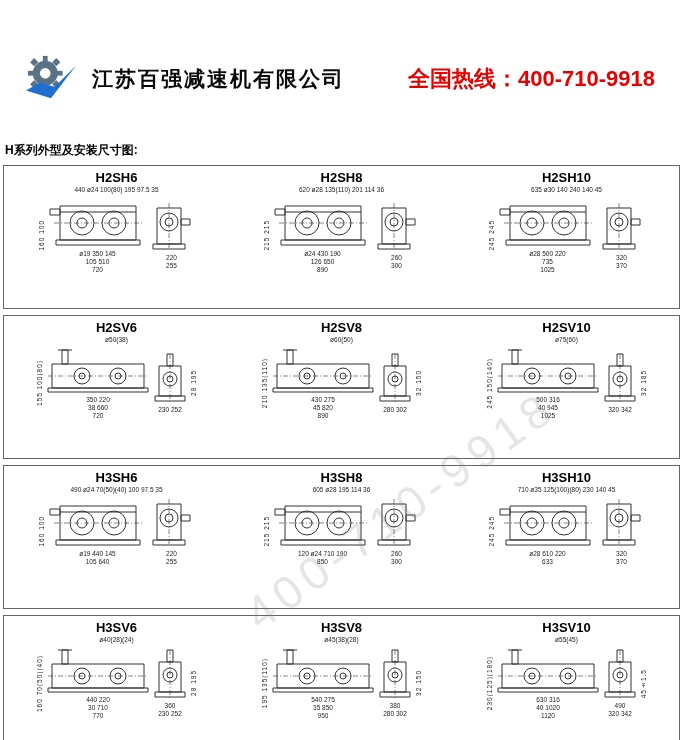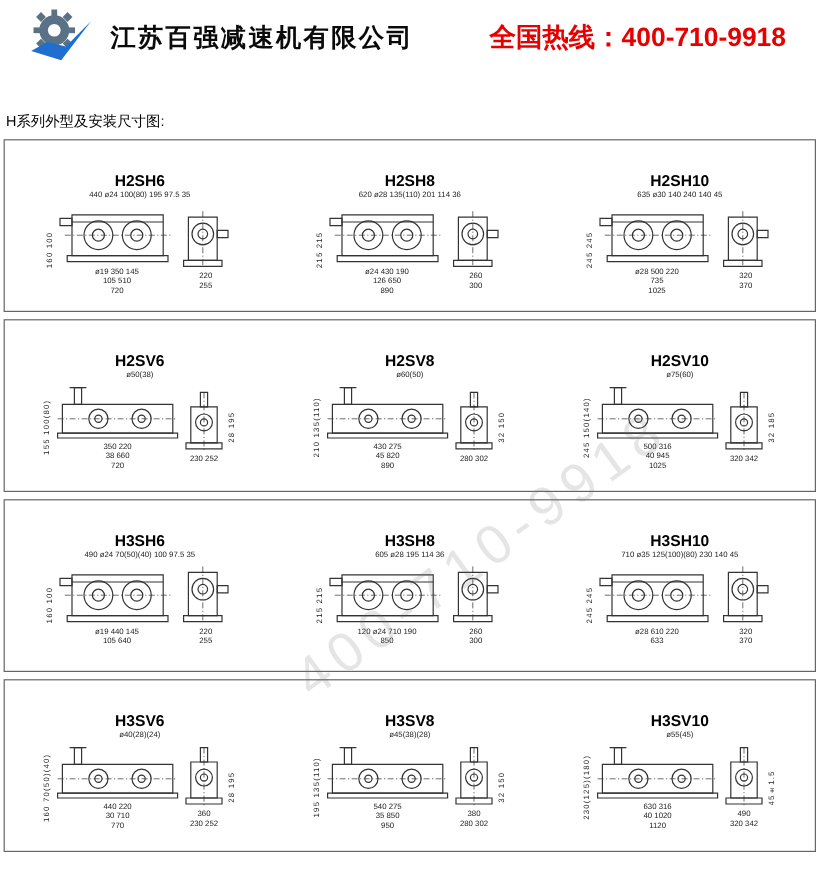--- a/index.html
+++ b/index.html
@@ -1,28 +1,28 @@
 <!DOCTYPE html>
 <html><head>
 <meta charset="utf-8">
 <style>
   html,body{margin:0;padding:0;background:#fff;width:683px;height:740px;overflow:hidden;
     font-family:"Liberation Sans","DejaVu Sans",sans-serif;color:#111;}
   
-  .site-header{display:flex;align-items:center;gap:12px;padding:8px 14px 4px 22px;height:58px;box-sizing:border-box;background:#fff;}
+  .site-header{display:flex;align-items:center;gap:12px;padding:8px 14px 4px 22px;height:58px;box-sizing:border-box;background:#fff;margin-top:48px;}
   .logo{width:58px;height:50px;flex:0 0 auto;}
   .company-name{font-size:21px;font-weight:bold;letter-spacing:2px;color:#0a0a0a;white-space:nowrap;}
   .hotline{margin-left:auto;margin-right:14px;font-size:22px;font-weight:bold;color:#e60000;white-space:nowrap;}
   
   .title-row{padding:34px 5px 6px 5px;}
-  .section-title{font-size:12px;font-weight:normal;color:#000;}
+  .section-title{font-size:12px;font-weight:bold;color:#000;}
   
   #panels{position:relative;}
   .panel{margin:0 3px 6px 3px;border:1px solid #666;height:144px;display:flex;background:#fff;box-sizing:border-box;}
-  .cell{flex:1 1 0;padding:3px 1px;display:flex;flex-direction:column;align-items:center;min-width:0;border-right:none;margin-top:22px;}
+  .cell{flex:1 1 0;padding:3px 1px;display:flex;flex-direction:column;align-items:center;min-width:0;border-right:none;}
   .cell-title{font-size:13px;font-weight:bold;color:#000;margin:1px 0 1px 0;}
   .dims{font-size:6.5px;color:#222;line-height:1.25;white-space:nowrap;}
   .dims.top{height:9px;text-align:center;}
   .vert{writing-mode:vertical-rl;transform:rotate(180deg);font-size:6.5px;color:#222;letter-spacing:1px;max-height:62px;overflow:hidden;}
   .draw-row{display:flex;align-items:center;gap:3px;margin-top:1px;}
   .view-block{display:flex;flex-direction:column;align-items:center;}
   svg.draw{display:block;}
   .draw *{vector-effect:non-scaling-stroke;}
   
   .watermark{position:absolute;left:235px;top:432px;transform:rotate(-36deg);transform-origin:left top;

